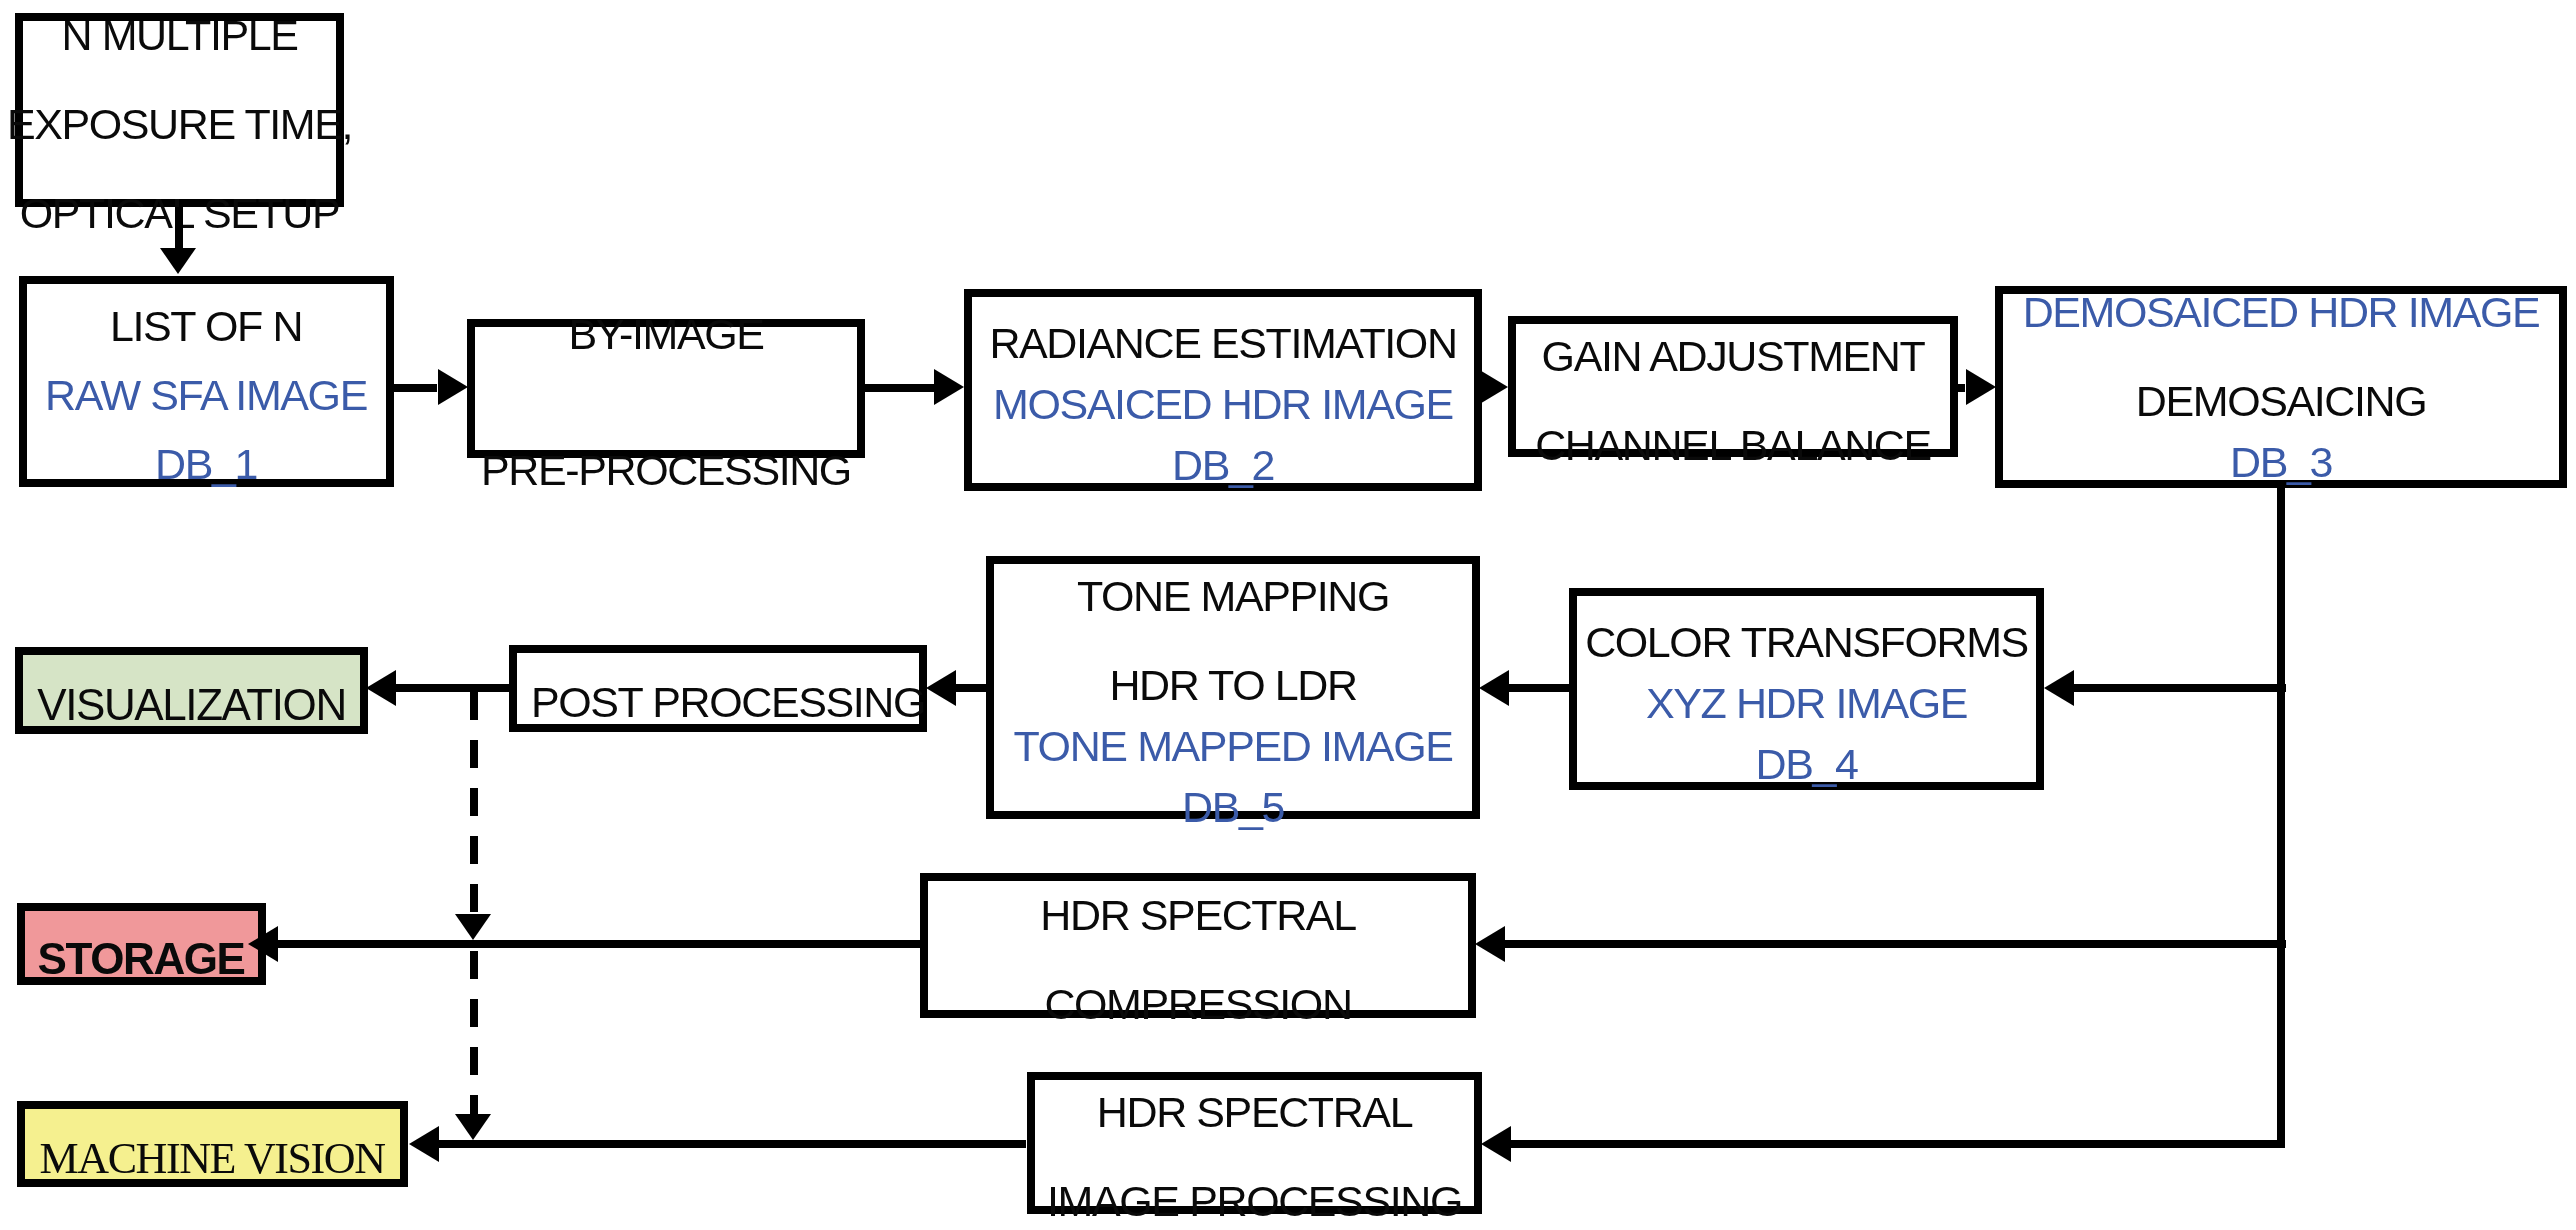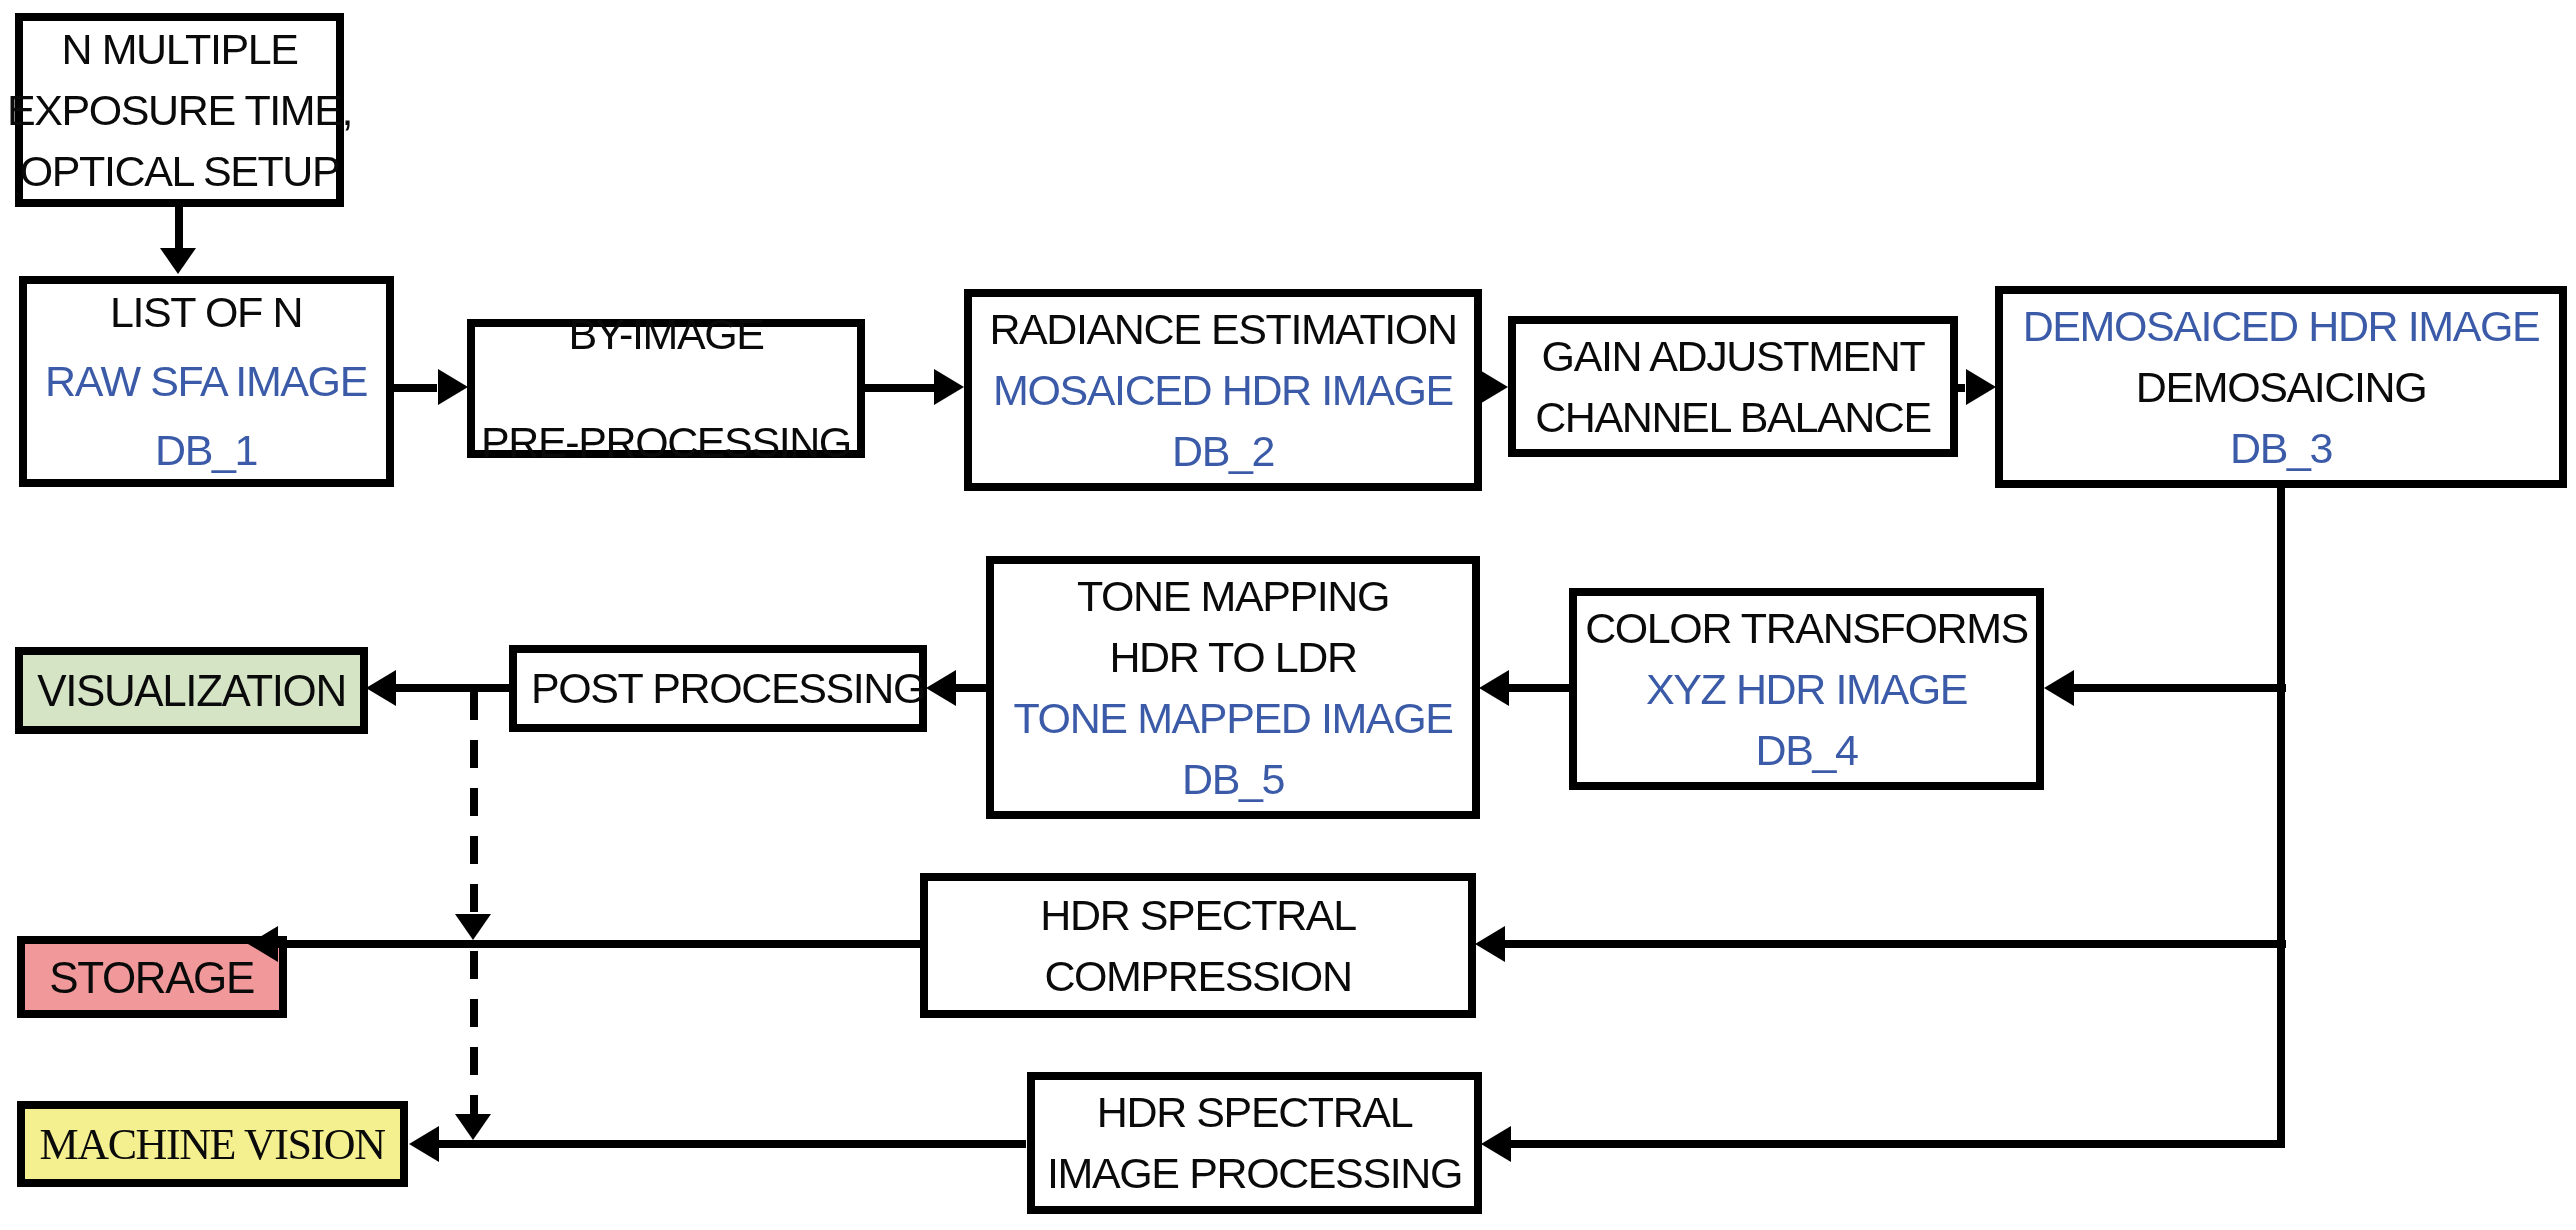--- a/index.html
+++ b/index.html
@@ -22,21 +22,21 @@
     text-align:center;
     font-size:43px;
     line-height:61px;
     letter-spacing:-1.4px;
     color:#0a0a0a;
     white-space:nowrap;
   }
   .box.terminal{font-size:44px;}
   .ln{display:block;}
   .ln.blue{color:var(--blue-text,#3B5BA9);}
-  .ln.black{color:#0a0a0a;}
+  .ln.black{color:#0a0a0a;margin-top:28px;}
   .fill-green{background:var(--box-green,#D6E4C6);}
   .fill-red{background:var(--box-red,#F0989A);}
   .fill-yellow{background:var(--box-yellow,#F5F08F);font-family:Liberation Serif, serif;}
   .shaft-h{position:absolute;height:8.3px;background:#000;}
   .shaft-v{position:absolute;width:8.3px;background:#000;}
   .dash-v{
     position:absolute;width:8.3px;
     background:repeating-linear-gradient(to bottom,#000 0 28px,transparent 28px 48px);
   }
   .head-left{
@@ -111,21 +111,21 @@
     <span class="ln blue">TONE MAPPED IMAGE</span>
     <span class="ln blue">DB_5</span>
   </div>
 
   <div class="box" style="left:1569px;top:588px;width:475px;height:202px;">
     <span class="ln black">COLOR TRANSFORMS</span>
     <span class="ln blue">XYZ HDR IMAGE</span>
     <span class="ln blue">DB_4</span>
   </div>
 
-  <div class="box terminal fill-red" style="left:16.6px;top:936px;width:270px;height:82px;">
+  <div class="box terminal fill-red" style="left:16.6px;top:903px;width:249px;height:82px;font-weight:bold;">
     <span class="ln black">STORAGE</span>
   </div>
 
   <div class="box" style="left:920px;top:873px;width:556px;height:145px;">
     <span class="ln black">HDR SPECTRAL</span>
     <span class="ln black">COMPRESSION</span>
   </div>
 
   <div class="box terminal fill-yellow" style="left:16.6px;top:1101px;width:391px;height:86px;">
     <span class="ln black">MACHINE VISION</span>

